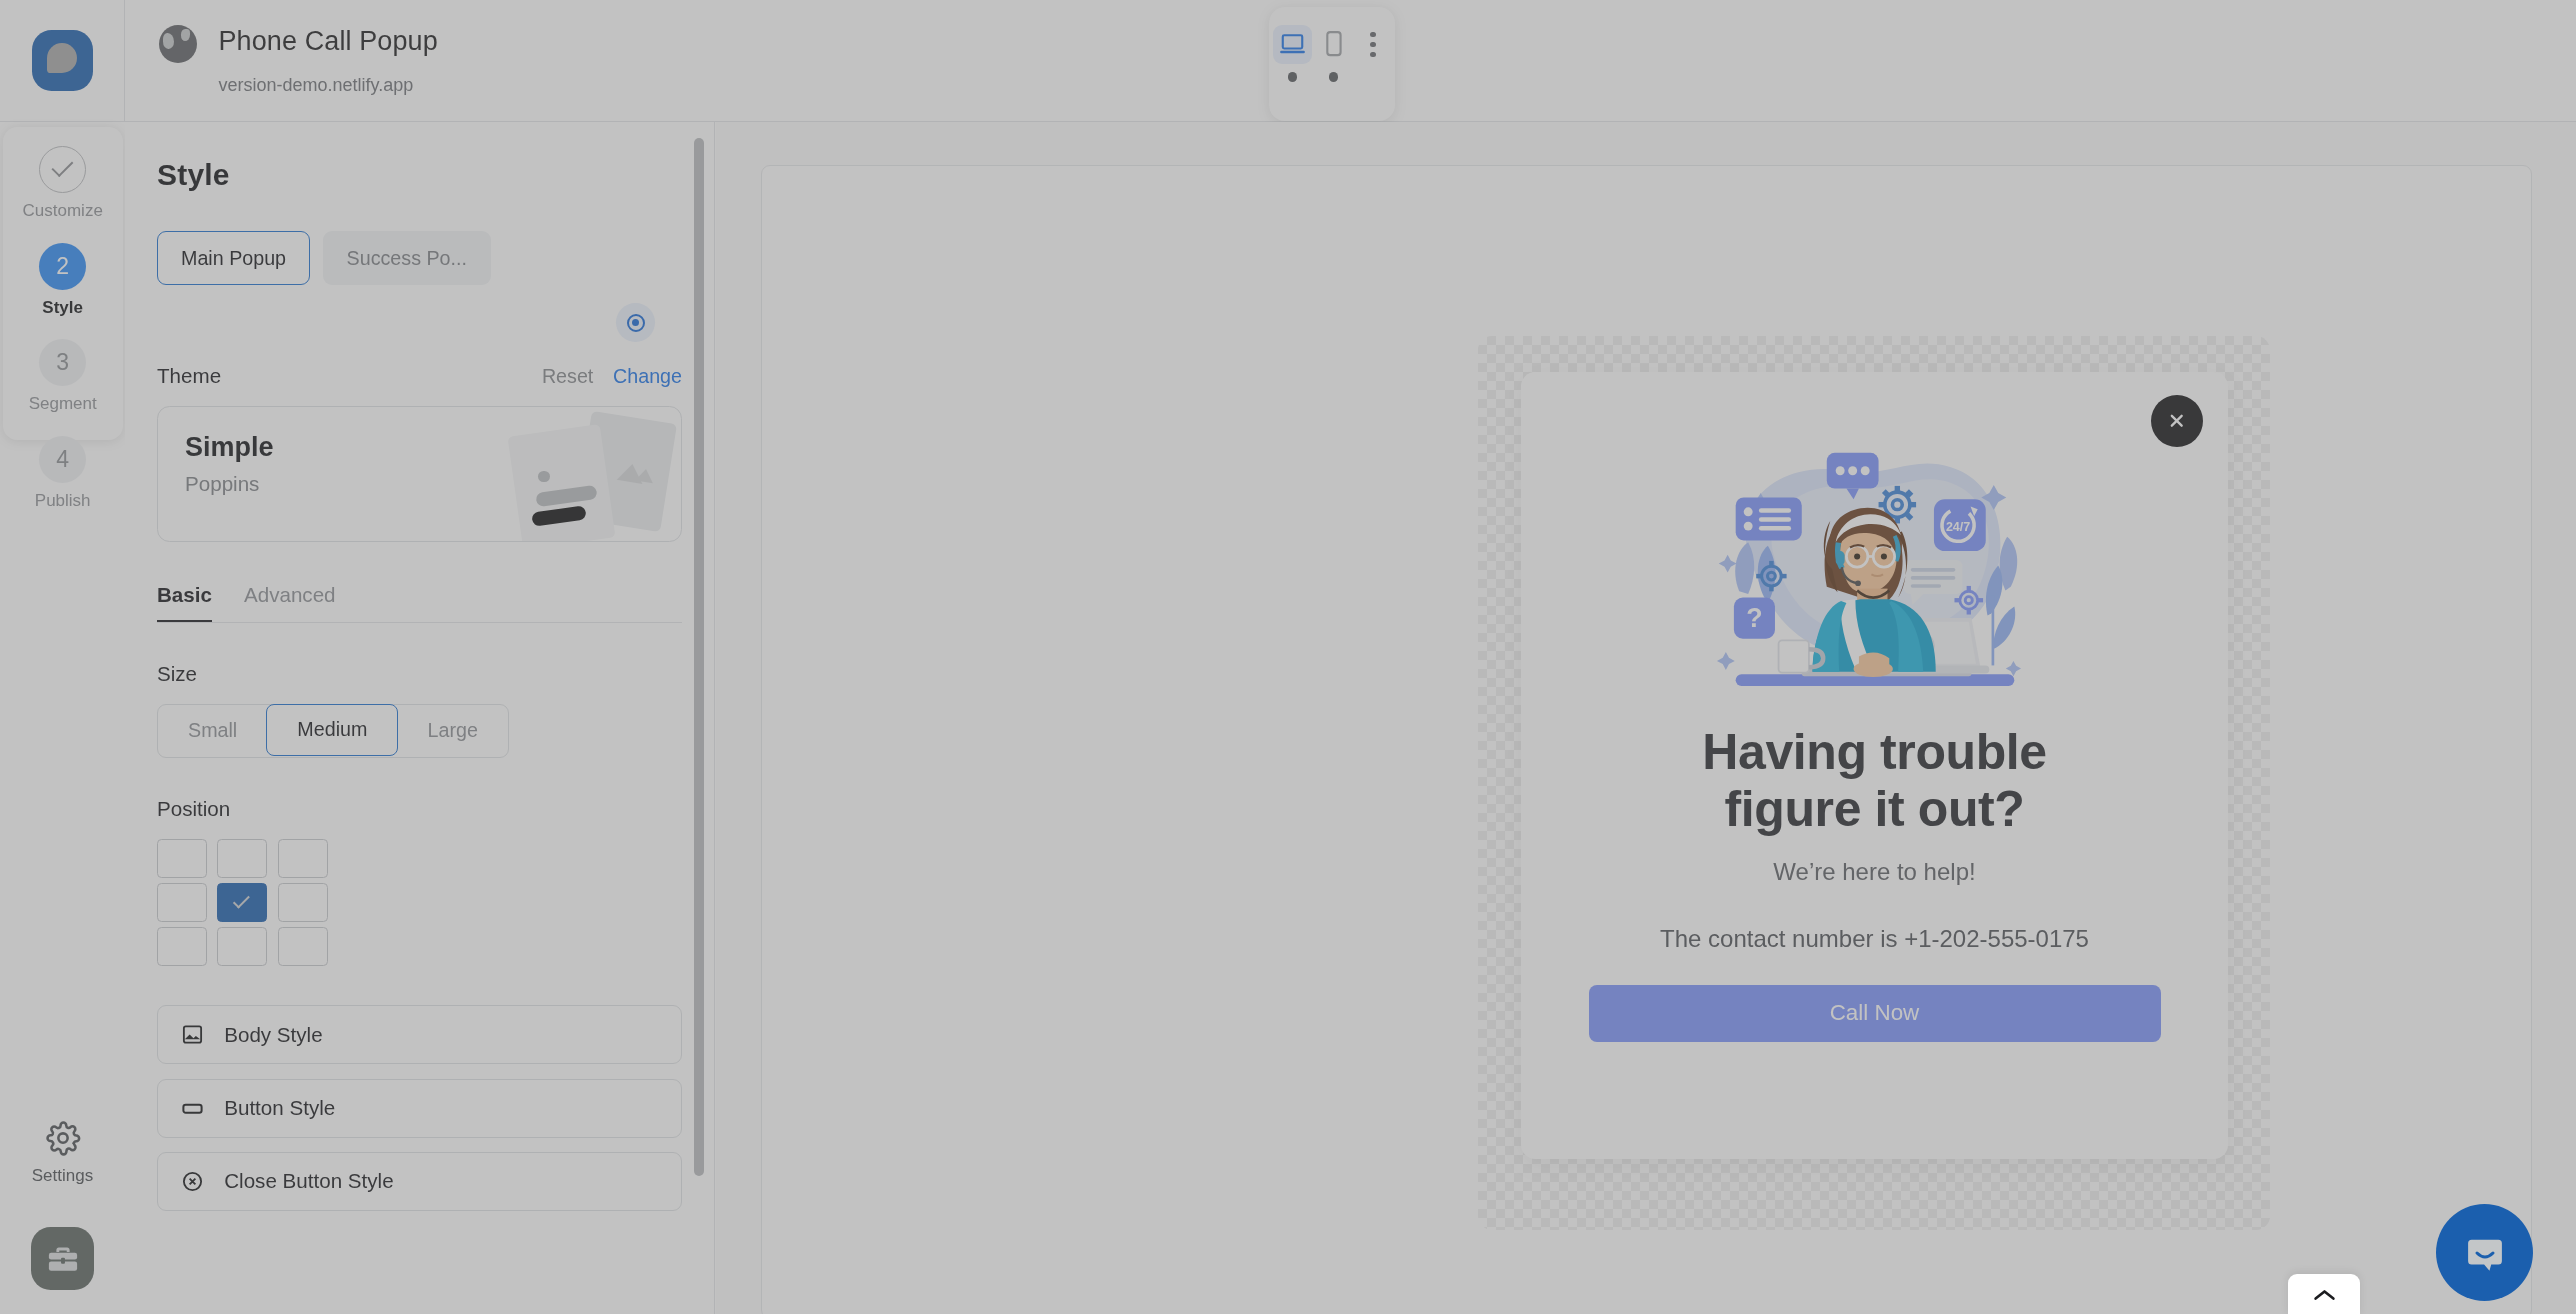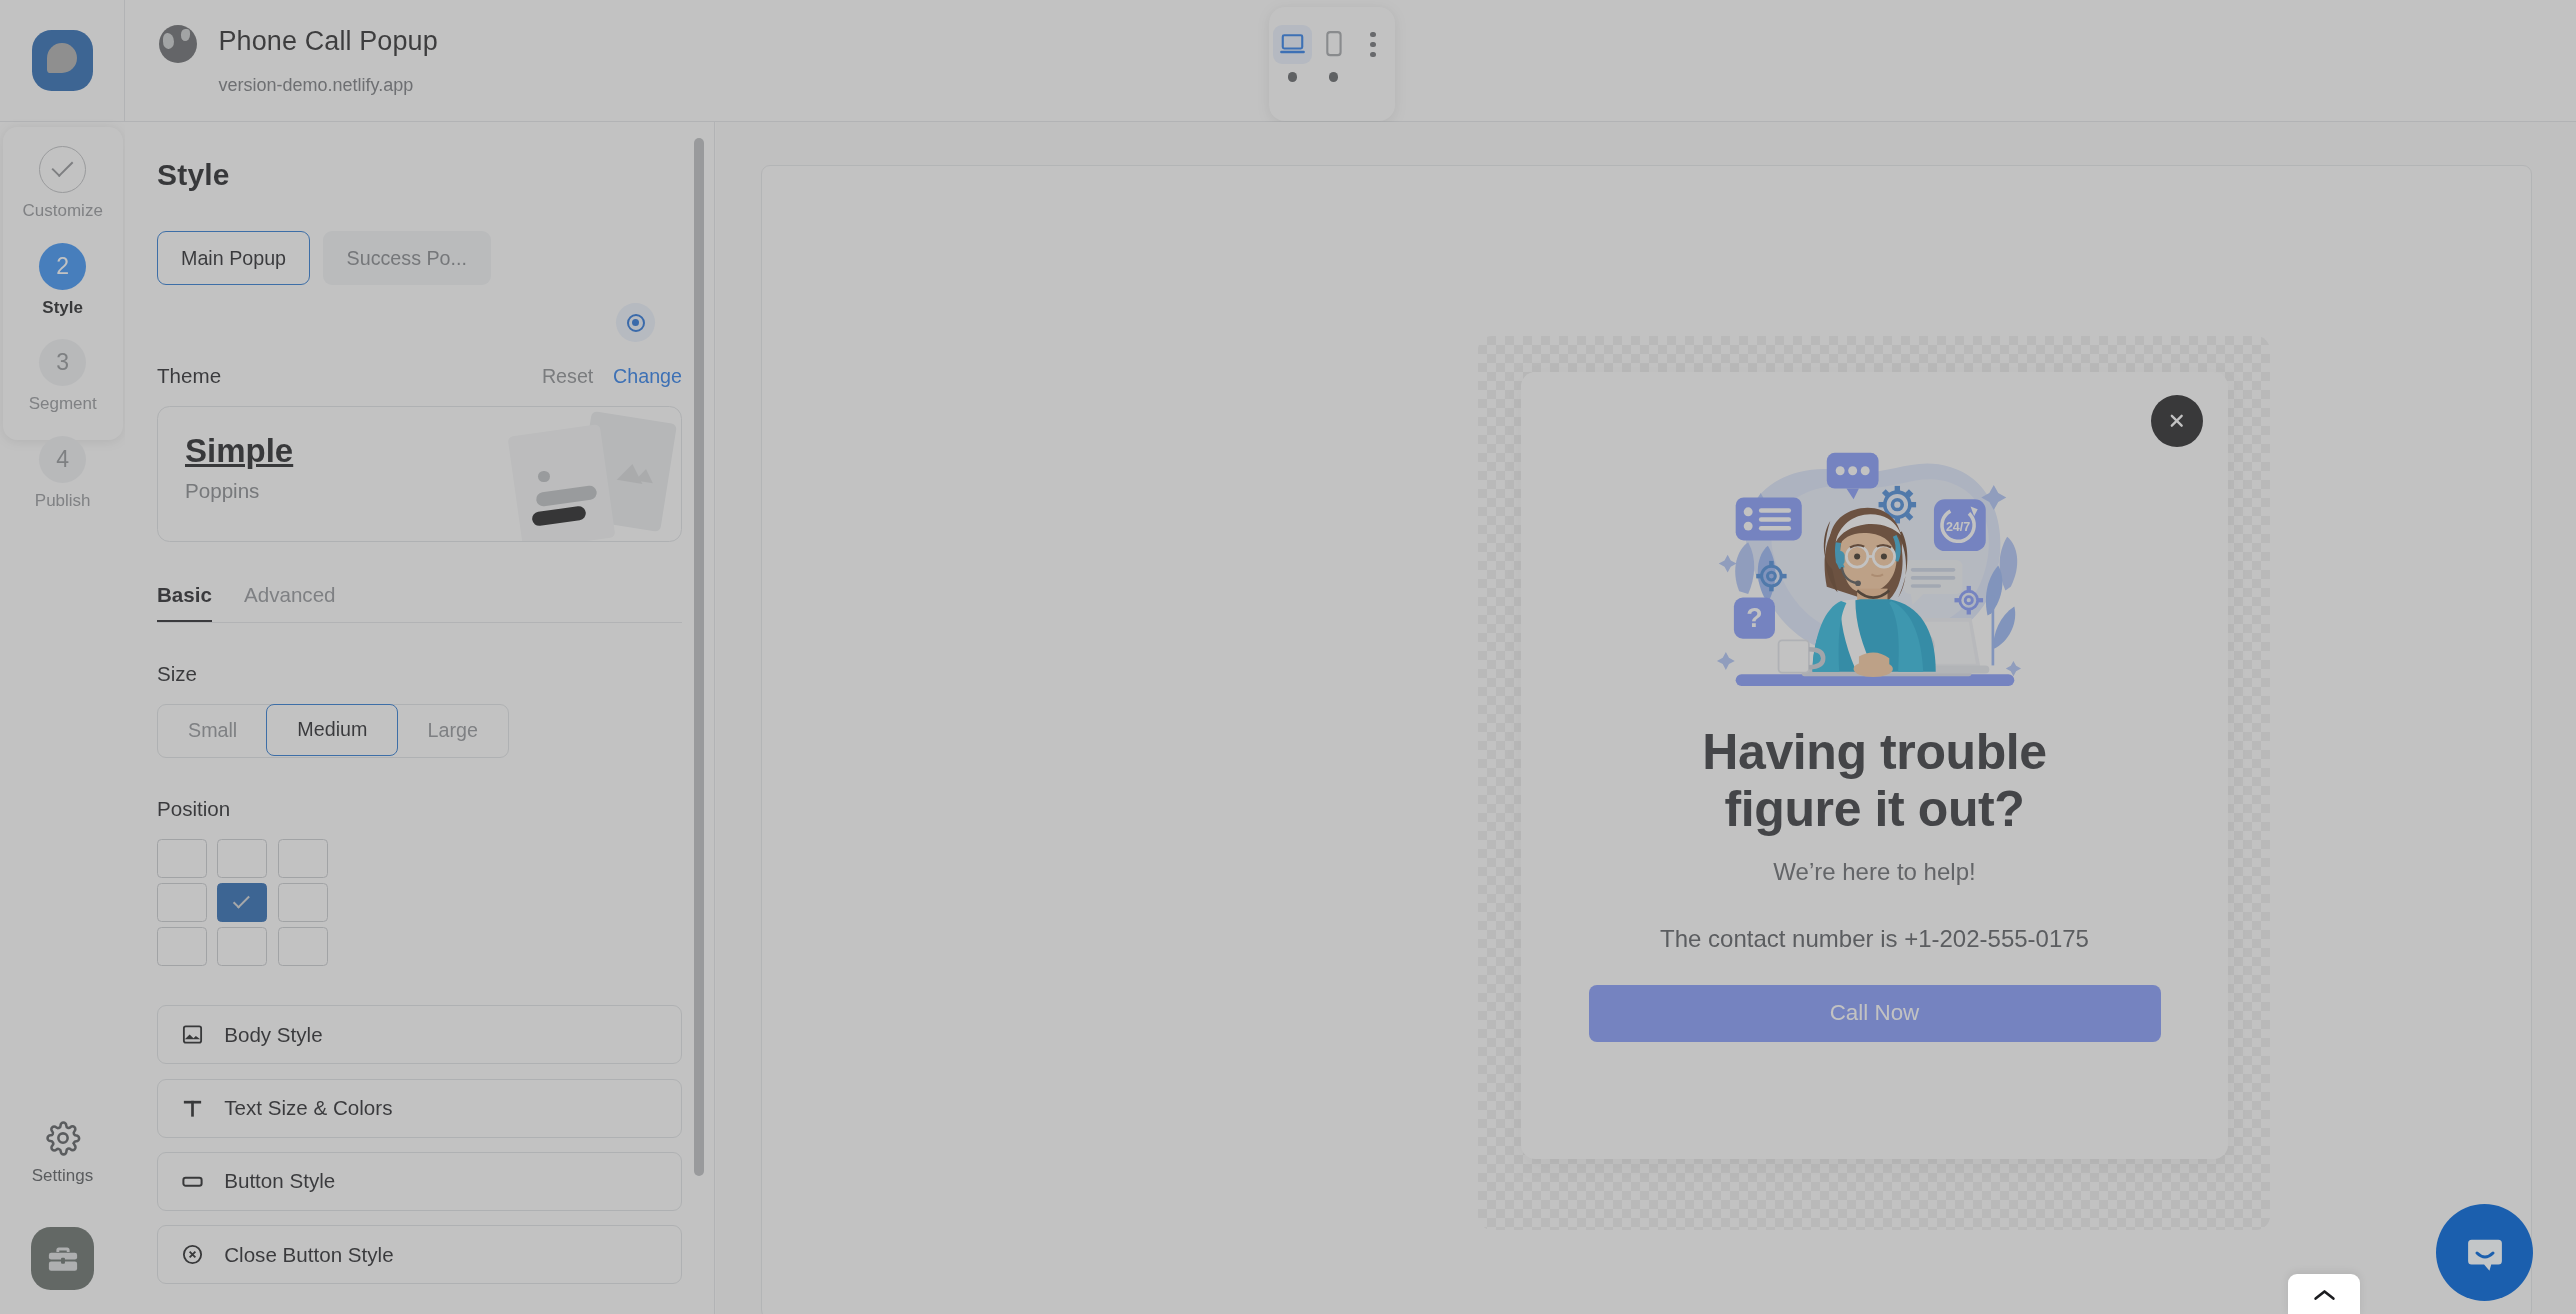--- a/index.html
+++ b/index.html
@@ -185,21 +185,21 @@
   #theme-actions { display:flex; gap: 19.7px; font-size: 19.7px; }
   #theme-reset { color: #84878b; }
   #theme-change { color: #1a73e8; }
 
   #theme-card {
     margin-top: 18px; height: 136px;
     border: 0.9px solid #dfe2e5; border-radius: 12.5px;
     position: relative; overflow: hidden;
     padding: 25px 27px;
   }
-  #theme-name { font-size: 33px; font-weight: 700; color: #121317; text-decoration: underline; }
+  #theme-name { font-size: 27px; font-weight: 700; color: #121317; }
   #theme-font { font-size: 20.6px; color: #7e8186; margin-top: 9px; }
   .theme-thumb { position:absolute; right: 16px; top: 7.2px; width: 188px; height: 125px; }
   .tt-sheet {
     position:absolute; background:#eceef0; border-radius: 5.4px;
   }
   .tt-a { left: 38px; top: 16px; width: 93px; height: 114px; transform: rotate(-8deg); background:#f4f5f6; }
   .tt-b { left: 106px; top: 3.6px; width: 86px; height: 109px; transform: rotate(9deg); background:#eaecee; }
   .tt-dot { position:absolute; left: 61px; top: 57px; width: 11.6px; height:11.6px; border-radius:50%; background:#b9bcbf; }
   .tt-bar1 { position:absolute; left: 59px; top: 75px; width: 61px; height: 14.3px; border-radius: 8px; background:#b9bcbf; transform: rotate(-8deg); }
   .tt-bar2 { position:absolute; left: 55px; top: 95px; width: 54px; height: 14.3px; border-radius: 8px; background:#0e0e10; transform: rotate(-8deg); }
@@ -490,29 +490,20 @@
         <div class="style-row">
           <span class="ico">
             <svg width="23" height="23" viewBox="0 0 24 24" fill="none" stroke="#121316" stroke-width="1.9" aria-hidden="true">
               <rect x="3" y="3.5" width="18" height="17" rx="2"></rect>
               <path d="M4 17l5-5 4 4 2.5-2.5L20 17" fill="#121316" stroke="none"></path>
             </svg>
           </span>
           <span class="txt">Body Style</span>
         </div>
 
-        <div class="style-row">
-          <span class="ico">
-            <svg width="23" height="23" viewBox="0 0 24 24" aria-hidden="true">
-              <rect x="3" y="4" width="18" height="2.8" fill="#121316"></rect>
-              <rect x="10.6" y="4" width="2.8" height="16.5" fill="#121316"></rect>
-            </svg>
-          </span>
-          <span class="txt">Text Size &amp; Colors</span>
-        </div>
 
         <div class="style-row">
           <span class="ico">
             <svg width="23" height="23" viewBox="0 0 24 24" fill="none" stroke="#121316" stroke-width="2.1" aria-hidden="true">
               <rect x="2.5" y="8" width="19" height="8.5" rx="2.4"></rect>
             </svg>
           </span>
           <span class="txt">Button Style</span>
         </div>
 

